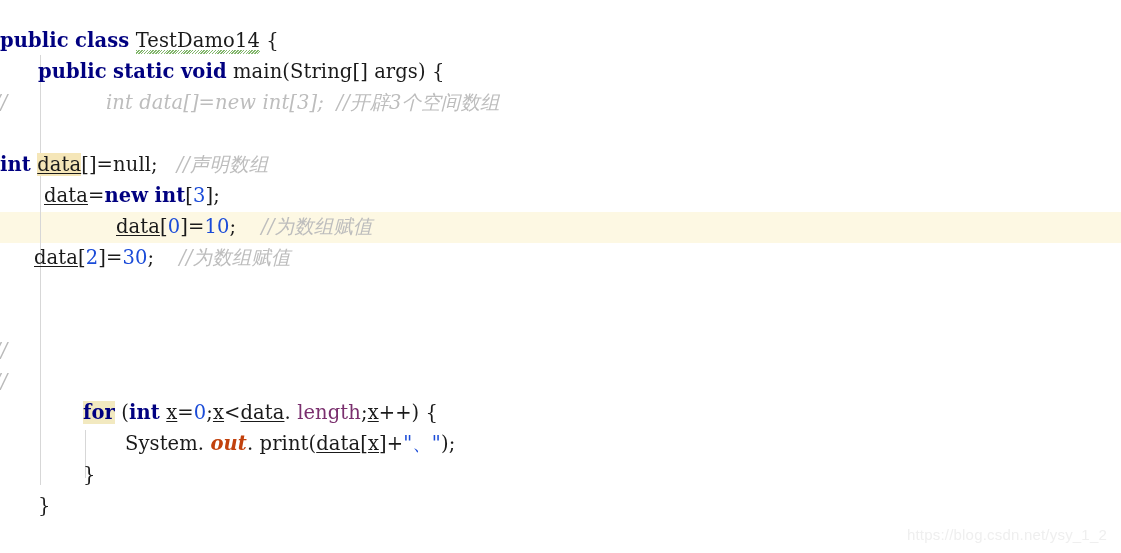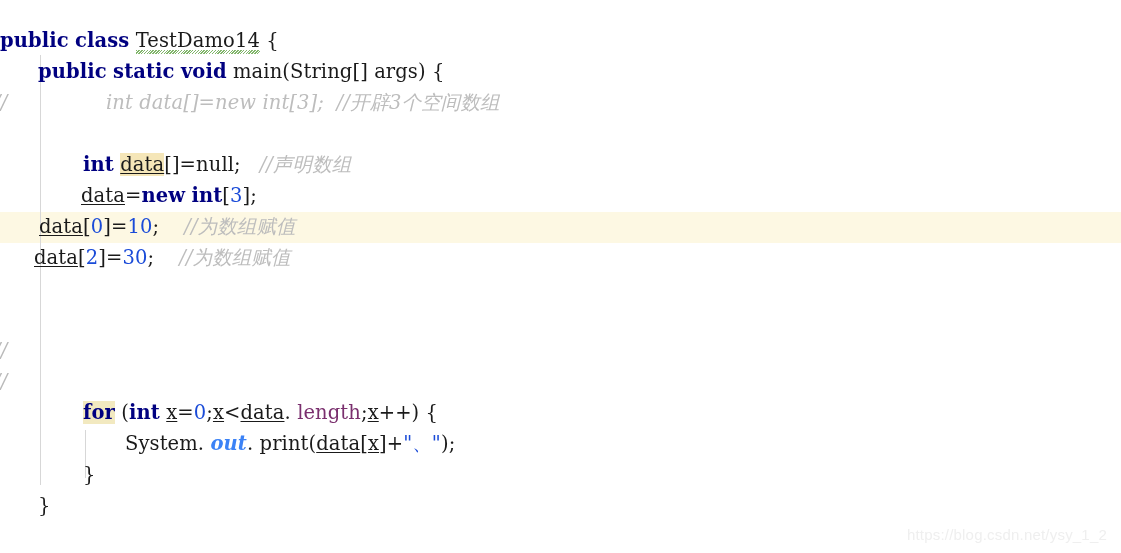--- a/index.html
+++ b/index.html
@@ -62,21 +62,21 @@
     line-height: 31px;
   }
 
   
   .kw        { color: #000080; font-weight: bold; }
   .plain     { color: #1a1a1a; }
   .num       { color: #1a4bd8; }
   .str       { color: #1a4bd8; }
   .cmt       { color: #bdbdbd; font-style: italic; }
   .field     { color: #7a2f6e; }
-  .static-f  { color: #3b82f6; font-style: italic; font-weight: bold; }
+  .static-f  { color: #c2410c; font-style: italic; font-weight: bold; }
   .var       { color: #1a1a1a; text-decoration: underline; text-underline-offset: 2px; }
   .brace     { color: #1a1a1a; }
 
   
   .occ {
     background: #f5e6b8;
     text-decoration: underline;
     text-underline-offset: 2px;
     color: #1a1a1a;
   }
@@ -127,23 +127,23 @@
   <div class="current-line-band" style="top:212px;"></div>
 
   <div class="indent-guide" style="left:40px; top:55px; height:430px;"></div>
   <div class="indent-guide" style="left:85px; top:430px; height:48px;"></div>
 
   <div class="code">
       <div class="line" style="padding-left: 0px; margin-top: 25px;"><span class="kw">public</span><span class="plain"> </span><span class="kw">class</span><span class="plain"> </span><span class="squiggle">TestDamo14</span><span class="brace"> {</span></div>
       <div class="line" style="padding-left: 38px;"><span class="kw">public</span><span class="plain"> </span><span class="kw">static</span><span class="plain"> </span><span class="kw">void</span><span class="plain"> </span><span class="plain">main</span><span class="brace">(</span><span class="plain">String</span><span class="brace">[] </span><span class="plain">args</span><span class="brace">) {</span></div>
       <div class="line" style="padding-left: 106px;"><span class="gutter-comment">//</span><span class="cmt">int data[]=new int[3];  //开辟3个空间数组</span></div>
       <div class="line" style="padding-left: 0px;"></div>
-      <div class="line" style="padding-left: 83px;"><span class="kw">int</span><span class="plain"> </span><span class="occ">data</span><span class="brace">[]=</span><span class="plain">null</span><span class="brace">;</span><span class="plain">   </span><span class="cmt">//声明数组</span></div>
-      <div class="line" style="padding-left: 81px;"><span class="var">data</span><span class="brace">=</span><span class="kw">new</span><span class="plain"> </span><span class="kw">int</span><span class="brace">[</span><span class="num">3</span><span class="brace">];</span></div>
-      <div class="line" style="padding-left: 39px;"><span class="var">data</span><span class="brace">[</span><span class="num">0</span><span class="brace">]=</span><span class="num">10</span><span class="brace">;</span><span class="plain">    </span><span class="cmt">//为数组赋值</span></div>
+      <div class="line" style=""><span class="kw">int</span><span class="plain"> </span><span class="occ">data</span><span class="brace">[]=</span><span class="plain">null</span><span class="brace">;</span><span class="plain">   </span><span class="cmt">//声明数组</span></div>
+      <div class="line" style="padding-left: 44px;"><span class="var">data</span><span class="brace">=</span><span class="kw">new</span><span class="plain"> </span><span class="kw">int</span><span class="brace">[</span><span class="num">3</span><span class="brace">];</span></div>
+      <div class="line" style="padding-left: 116px;"><span class="var">data</span><span class="brace">[</span><span class="num">0</span><span class="brace">]=</span><span class="num">10</span><span class="brace">;</span><span class="plain">    </span><span class="cmt">//为数组赋值</span></div>
       <div class="line" style="padding-left: 34px;"><span class="var">data</span><span class="brace">[</span><span class="num">2</span><span class="brace">]=</span><span class="num">30</span><span class="brace">;</span><span class="plain">    </span><span class="cmt">//为数组赋值</span></div>
       <div class="line" style="padding-left: 0px;"></div>
       <div class="line" style="padding-left: 0px;"></div>
       <div class="line" style="padding-left: 106px;"><span class="gutter-comment">//</span></div>
       <div class="line" style="padding-left: 106px;"><span class="gutter-comment">//</span></div>
       <div class="line" style="padding-left: 83px;"><span class="kw-occ">for</span><span class="brace"> (</span><span class="kw">int</span><span class="plain"> </span><span class="var">x</span><span class="brace">=</span><span class="num">0</span><span class="brace">;</span><span class="var">x</span><span class="brace">&lt;</span><span class="var">data</span><span class="brace">.</span><span class="plain"> </span><span class="field">length</span><span class="brace">;</span><span class="var">x</span><span class="brace">++) {</span></div>
       <div class="line" style="padding-left: 125px;"><span class="plain">System</span><span class="brace">. </span><span class="static-f">out</span><span class="brace">. </span><span class="plain">print</span><span class="brace">(</span><span class="var">data</span><span class="brace">[</span><span class="var">x</span><span class="brace">]+</span><span class="str">"、"</span><span class="brace">);</span></div>
       <div class="line" style="padding-left: 83px;"><span class="brace">}</span></div>
       <div class="line" style="padding-left: 38px;"><span class="brace">}</span></div>
     </div>

